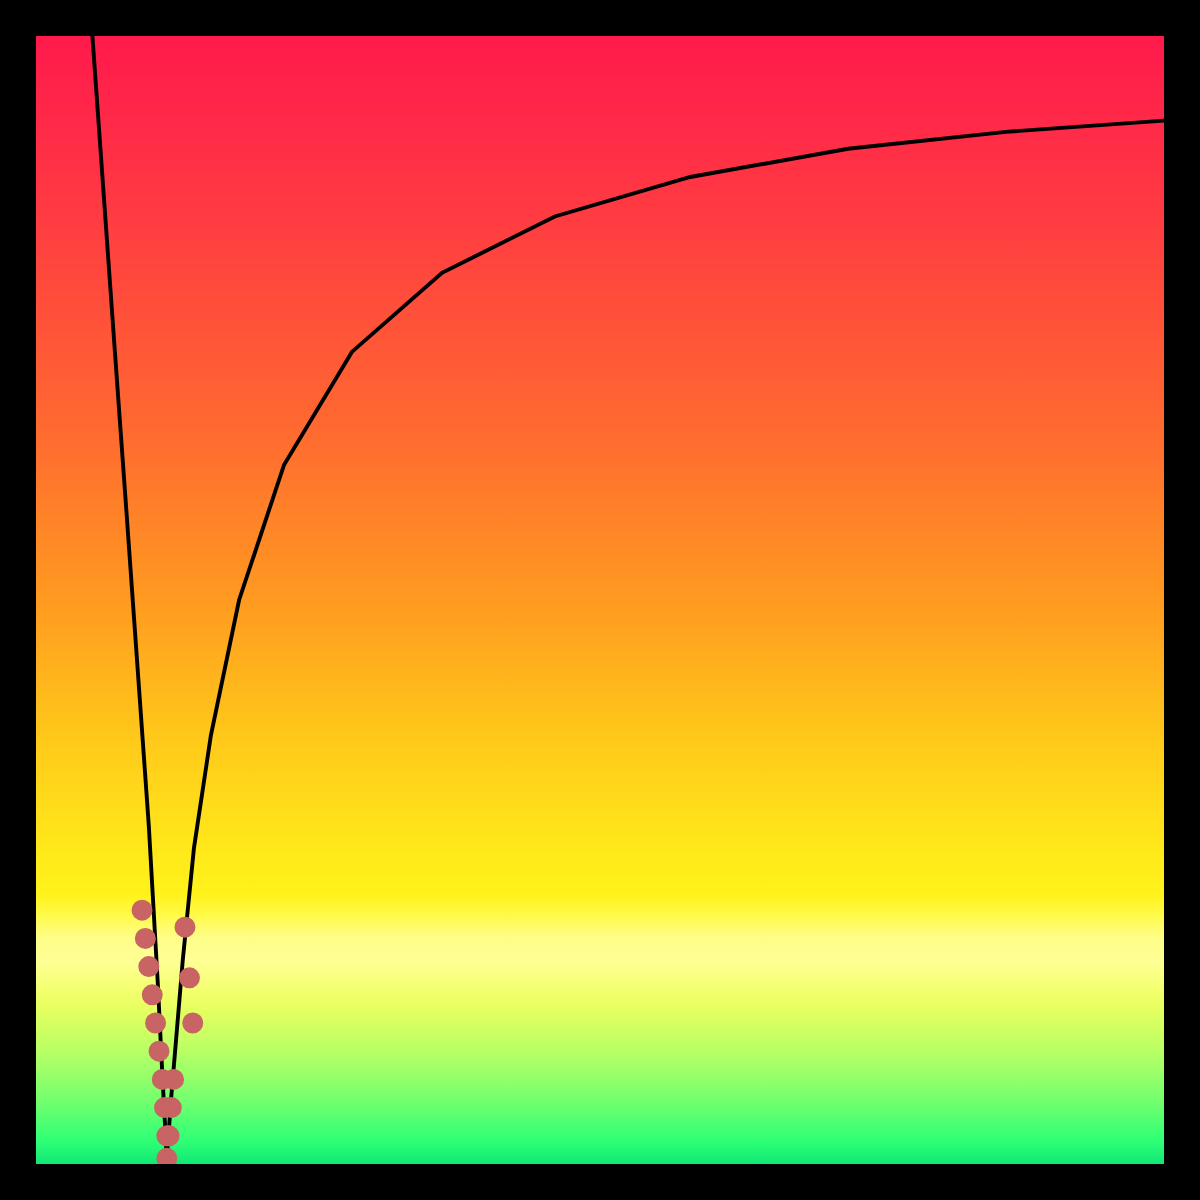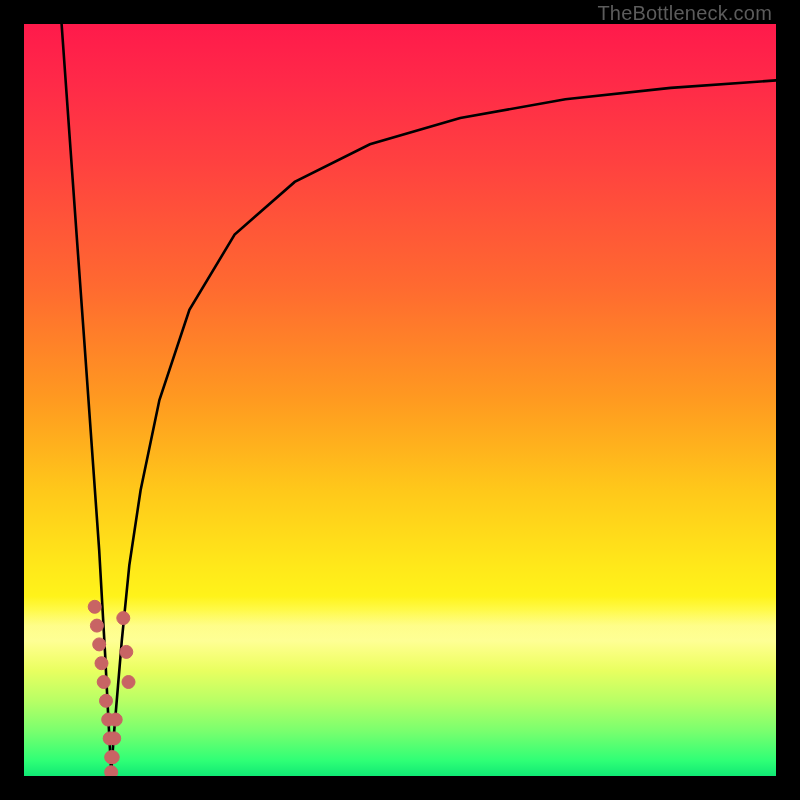--- a/index.html
+++ b/index.html
@@ -125,14 +125,13 @@
         <circle cx="102.3" cy="627.9" r="6.5" class="dot"></circle>
         <circle cx="104.5" cy="658.0" r="6.5" class="dot"></circle>
       </g>
   </svg>
 
   <div class="axis-left"></div>
   <div class="axis-right"></div>
   <div class="axis-top"></div>
   <div class="axis-bottom"></div>
 
-  <div class="watermark">TheBottleneck.com</div>
 </div>
 
 </body></html>

